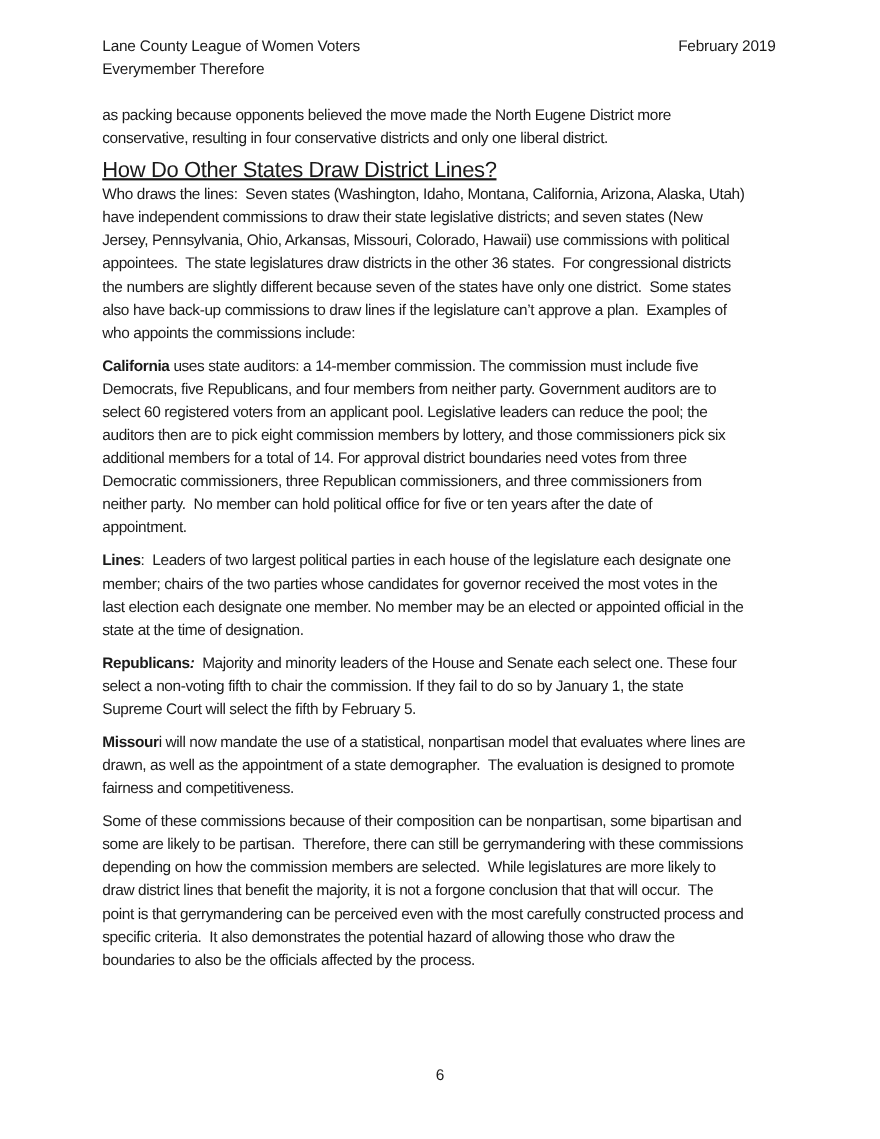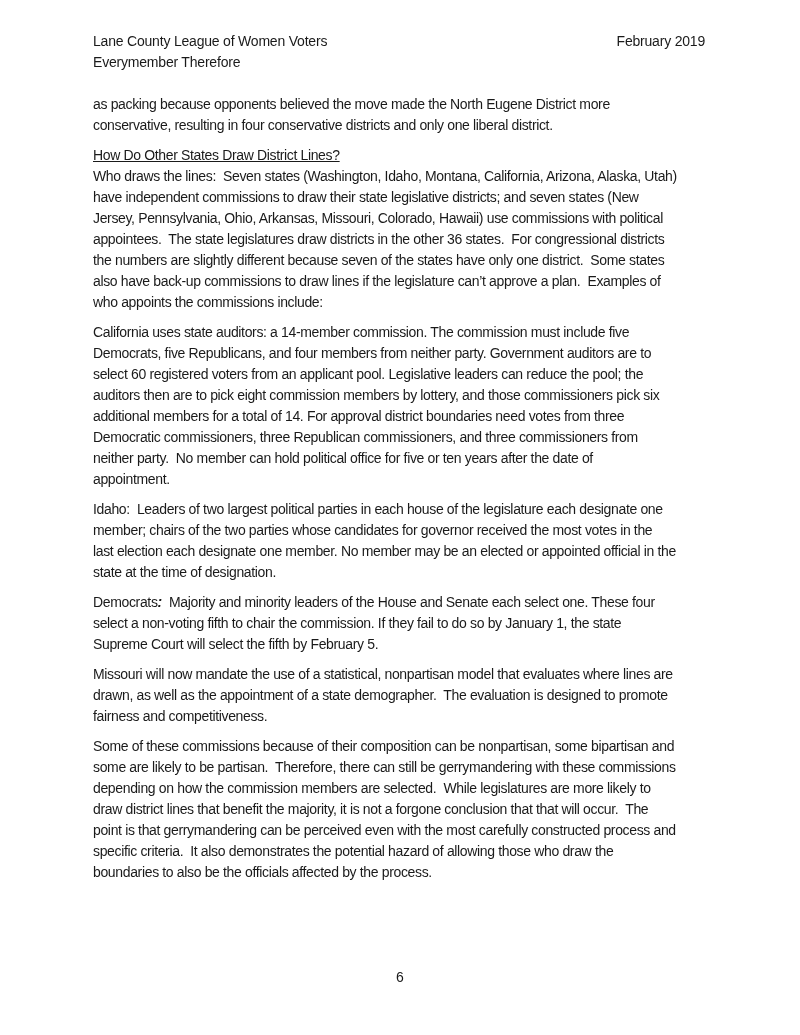--- a/index.html
+++ b/index.html
@@ -42,28 +42,28 @@
     width: 707px;
     font-size: 14px;
     line-height: 21px;
     letter-spacing: -0.35px;
   }
   .para {
     margin: 0 0 9px 0;
     white-space: pre;
   }
   .heading {
-    font-size: 14px;
+    font-size: 20px;
     font-weight: normal;
     text-decoration: underline;
     margin: 0;
     white-space: pre;
     letter-spacing: -0.35px;
   }
-  .lead { font-weight: normal; }
+  .lead { font-weight: bold; }
   .lead-italic { font-weight: bold; font-style: italic; }
   .doc-footer {
     position: absolute;
     top: 967px;
     left: 0;
     width: 800px;
     text-align: center;
     font-size: 14px;
     line-height: 21px;
   }
@@ -98,26 +98,26 @@
 
     <p class="para"><b class="lead">California</b><span> uses state auditors: a 14-member commission. The commission must include five
 Democrats, five Republicans, and four members from neither party. Government auditors are to
 select 60 registered voters from an applicant pool. Legislative leaders can reduce the pool; the
 auditors then are to pick eight commission members by lottery, and those commissioners pick six
 additional members for a total of 14. For approval district boundaries need votes from three
 Democratic commissioners, three Republican commissioners, and three commissioners from
 neither party.  No member can hold political office for five or ten years after the date of
 appointment.</span></p>
 
-    <p class="para"><b class="lead">Idaho</b><span>:  Leaders of two largest political parties in each house of the legislature each designate one
+    <p class="para"><b class="lead">Lines</b><span>:  Leaders of two largest political parties in each house of the legislature each designate one
 member; chairs of the two parties whose candidates for governor received the most votes in the
 last election each designate one member. No member may be an elected or appointed official in the
 state at the time of designation.</span></p>
 
-    <p class="para"><b class="lead">Democrats</b><span class="lead-italic">:</span><span>  Majority and minority leaders of the House and Senate each select one. These four
+    <p class="para"><b class="lead">Republicans</b><span class="lead-italic">:</span><span>  Majority and minority leaders of the House and Senate each select one. These four
 select a non-voting fifth to chair the commission. If they fail to do so by January 1, the state
 Supreme Court will select the fifth by February 5.</span></p>
 
     <p class="para"><b class="lead">Missour</b><span>i will now mandate the use of a statistical, nonpartisan model that evaluates where lines are
 drawn, as well as the appointment of a state demographer.  The evaluation is designed to promote
 fairness and competitiveness.</span></p>
 
 
     <p class="para">Some of these commissions because of their composition can be nonpartisan, some bipartisan and
 some are likely to be partisan.  Therefore, there can still be gerrymandering with these commissions

